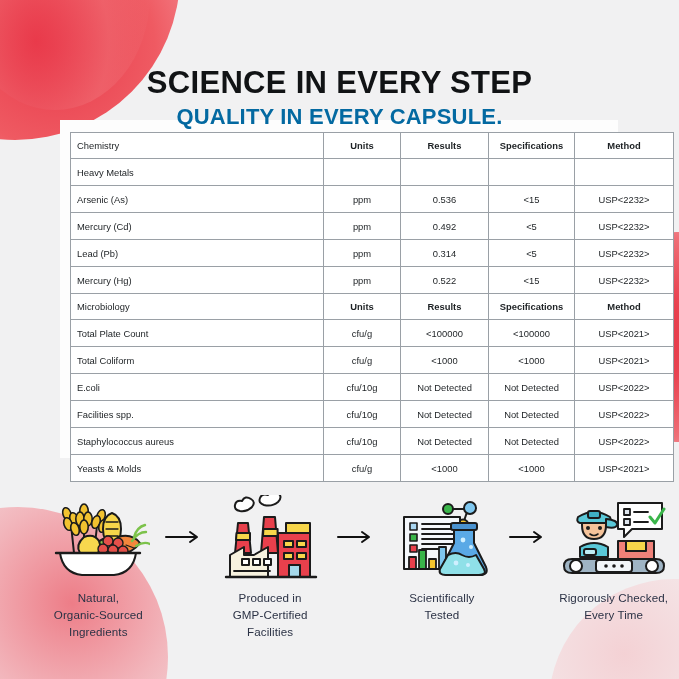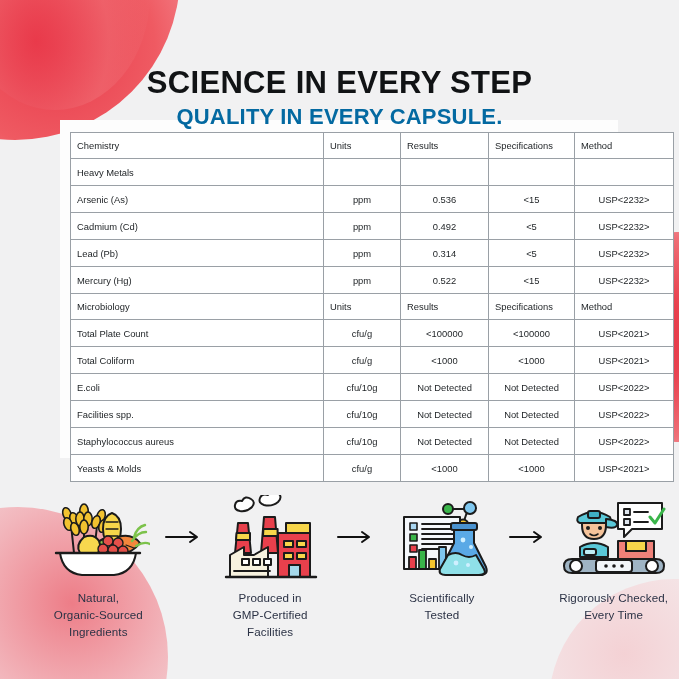--- a/index.html
+++ b/index.html
@@ -58,21 +58,21 @@
     border:1px solid #9aa0a6;
     padding:0 6px;height:26px;vertical-align:middle;
     background:#fff;
   }
   .c-name{width:240px;text-align:left;}
   .c-units{width:64px;text-align:center;}
   .c-res{width:75px;text-align:center;}
   .c-spec{width:73px;text-align:center;}
   .c-meth{width:86px;text-align:center;}
 
-  tr.hdr td{text-align:left;font-weight:normal;height:25px;}
+  tr.hdr td{text-align:center;font-weight:bold;height:25px;}
   tr.hdr td.c-name{text-align:left;font-weight:normal;}
   tr.section td{font-weight:normal;margin-left:8px;}
   tr.section td.blankcell{border-left:1px solid #9aa0a6;}
 
   
   .contact{
     position:absolute;left:0;right:0;top:464px;text-align:center;
     font-size:14.5px;color:#3a4048;letter-spacing:.2px;z-index:5;
   }
 
@@ -126,21 +126,21 @@
       </tr>
 
       <tr>
         <td class="c-name">Arsenic (As)</td>
         <td class="c-units">ppm</td>
         <td class="c-res">0.536</td>
         <td class="c-spec">&lt;15</td>
         <td class="c-meth">USP&lt;2232&gt;</td>
       </tr>
       <tr>
-        <td class="c-name">Cadmium (Cd)</td>
+        <td class="c-name">Mercury (Cd)</td>
         <td class="c-units">ppm</td>
         <td class="c-res">0.492</td>
         <td class="c-spec">&lt;5</td>
         <td class="c-meth">USP&lt;2232&gt;</td>
       </tr>
       <tr>
         <td class="c-name">Lead (Pb)</td>
         <td class="c-units">ppm</td>
         <td class="c-res">0.314</td>
         <td class="c-spec">&lt;5</td>

